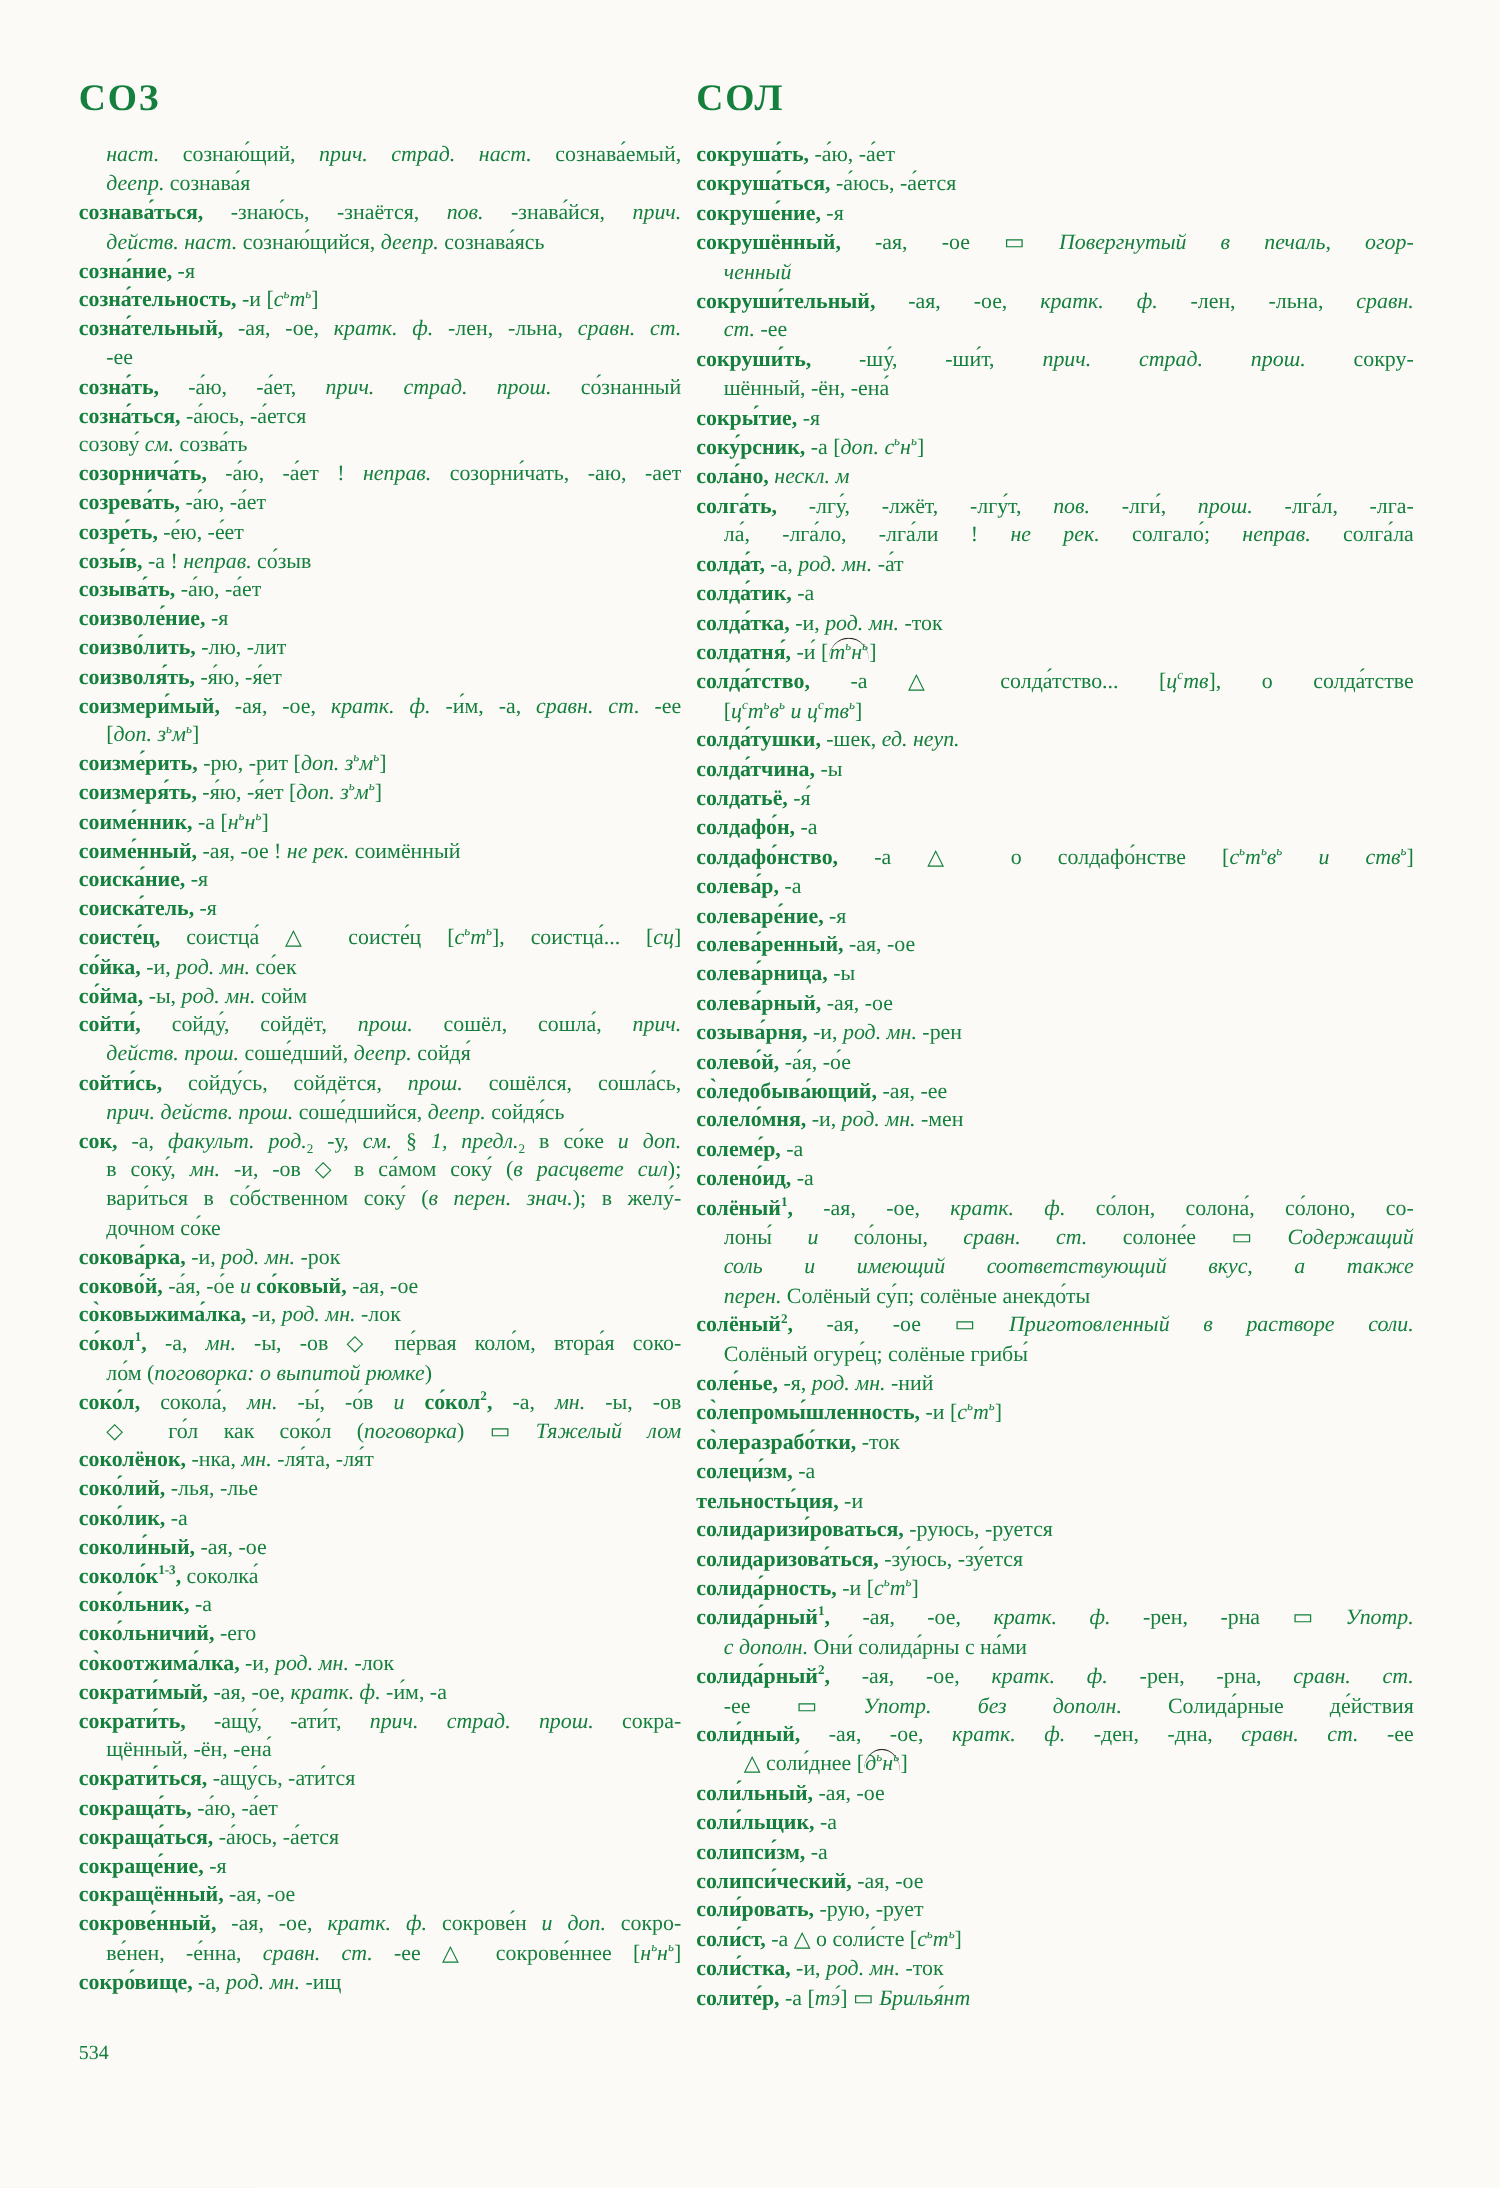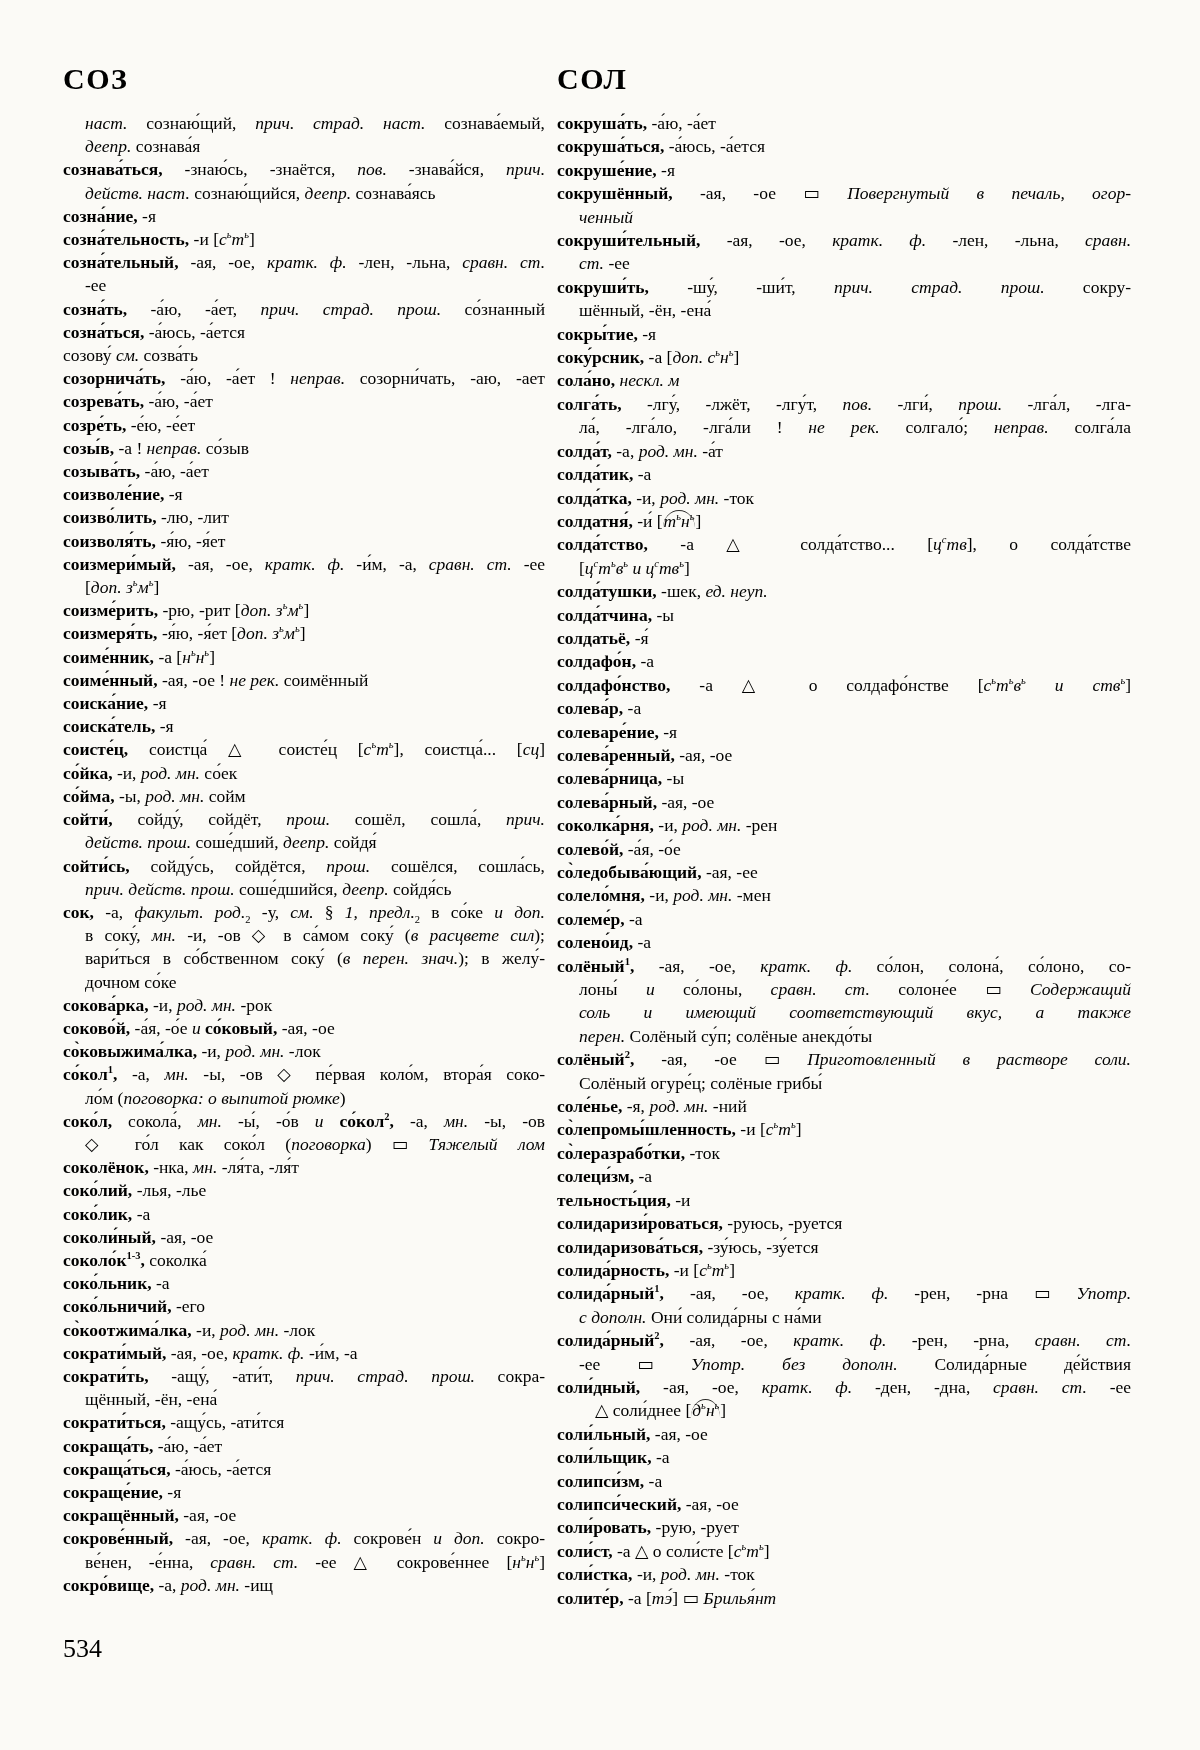--- a/index.html
+++ b/index.html
@@ -5,21 +5,21 @@
   html,body { margin:0; padding:0; }
   body {
     width:1200px; height:1750px;
     background:#e9e9e7;
     font-family:"Liberation Serif","DejaVu Serif","DejaVu Sans",serif;
   }
   .page {
     position:relative;
     width:1200px; height:1750px;
     background:#fbfaf6;
-    color:#000000;
+    color:#15803d;
     overflow:hidden;
   }
   .running-head {
     position:absolute; top:62px;
     font-size:30px; font-weight:bold; letter-spacing:1.5px;
   }
   .head-left  { left:63px; }
   .head-right { left:557px; }
   .col {
     position:absolute; top:112px;
@@ -31,21 +31,21 @@
   .ln.j { text-align:justify; text-justify:inter-word; text-align-last:justify; }
   .ln.i1 { padding-left:22px; }
   .ln.i2 { padding-left:38px; }
   .ln i { font-style:italic; }
   .ln b { font-weight:bold; }
   sup { font-size:0.60em; vertical-align:super; line-height:0; }
   sub { font-size:0.60em; vertical-align:sub; line-height:0; }
   .tie { border-top:1.3px solid #2a2927; border-radius:55% 55% 0 0 / 95% 95% 0 0; padding:0 1px;text-align:center; }
   .page-number {
     position:absolute; left:63px; top:1634px;
-    font-size:26px;
+    font-size:16px;
     font-family:Liberation Serif, serif;
   }
 </style>
 </head>
 <body>
 
 <div class="page">
   <div class="running-head head-left">СОЗ</div>
   <div class="running-head head-right">СОЛ</div>
 
@@ -139,21 +139,21 @@
       <div class="ln"><b>солда́тушки,</b> -шек, <i>ед. неуп.</i></div>
       <div class="ln"><b>солда́тчина,</b> -ы</div>
       <div class="ln"><b>солдатьё,</b> -я́</div>
       <div class="ln"><b>солдафо́н,</b> -а</div>
       <div class="ln j"><b>солдафо́нство,</b> -а △ о солдафо́нстве [<i>с<sup>ь</sup>т<sup>ь</sup>в<sup>ь</sup> и ств<sup>ь</sup></i>]</div>
       <div class="ln"><b>солева́р,</b> -а</div>
       <div class="ln"><b>солеваре́ние,</b> -я</div>
       <div class="ln"><b>солева́ренный,</b> -ая, -ое</div>
       <div class="ln"><b>солева́рница,</b> -ы</div>
       <div class="ln"><b>солева́рный,</b> -ая, -ое</div>
-      <div class="ln"><b>соколка́рня,</b> -и, <i>род. мн.</i> -рен</div>
+      <div class="ln"><b>созыва́рня,</b> -и, <i>род. мн.</i> -рен</div>
       <div class="ln"><b>солево́й,</b> -а́я, -о́е</div>
       <div class="ln"><b>со̀ледобыва́ющий,</b> -ая, -ее</div>
       <div class="ln"><b>солело́мня,</b> -и, <i>род. мн.</i> -мен</div>
       <div class="ln"><b>солеме́р,</b> -а</div>
       <div class="ln"><b>солено́ид,</b> -а</div>
       <div class="ln j"><b>солёный<sup>1</sup>,</b> -ая, -ое, <i>кратк. ф.</i> со́лон, солона́, со́лоно, со-</div>
       <div class="ln i1 j">лоны́ <i>и</i> со́лоны, <i>сравн. ст.</i> солоне́е ▭ <i>Содержащий</i></div>
       <div class="ln i1 j"><i>соль и имеющий соответствующий вкус, а также</i></div>
       <div class="ln i1"><i>перен.</i> Солёный су́п; солёные анекдо́ты</div>
       <div class="ln j"><b>солёный<sup>2</sup>,</b> -ая, -ое ▭ <i>Приготовленный в растворе соли.</i></div>

